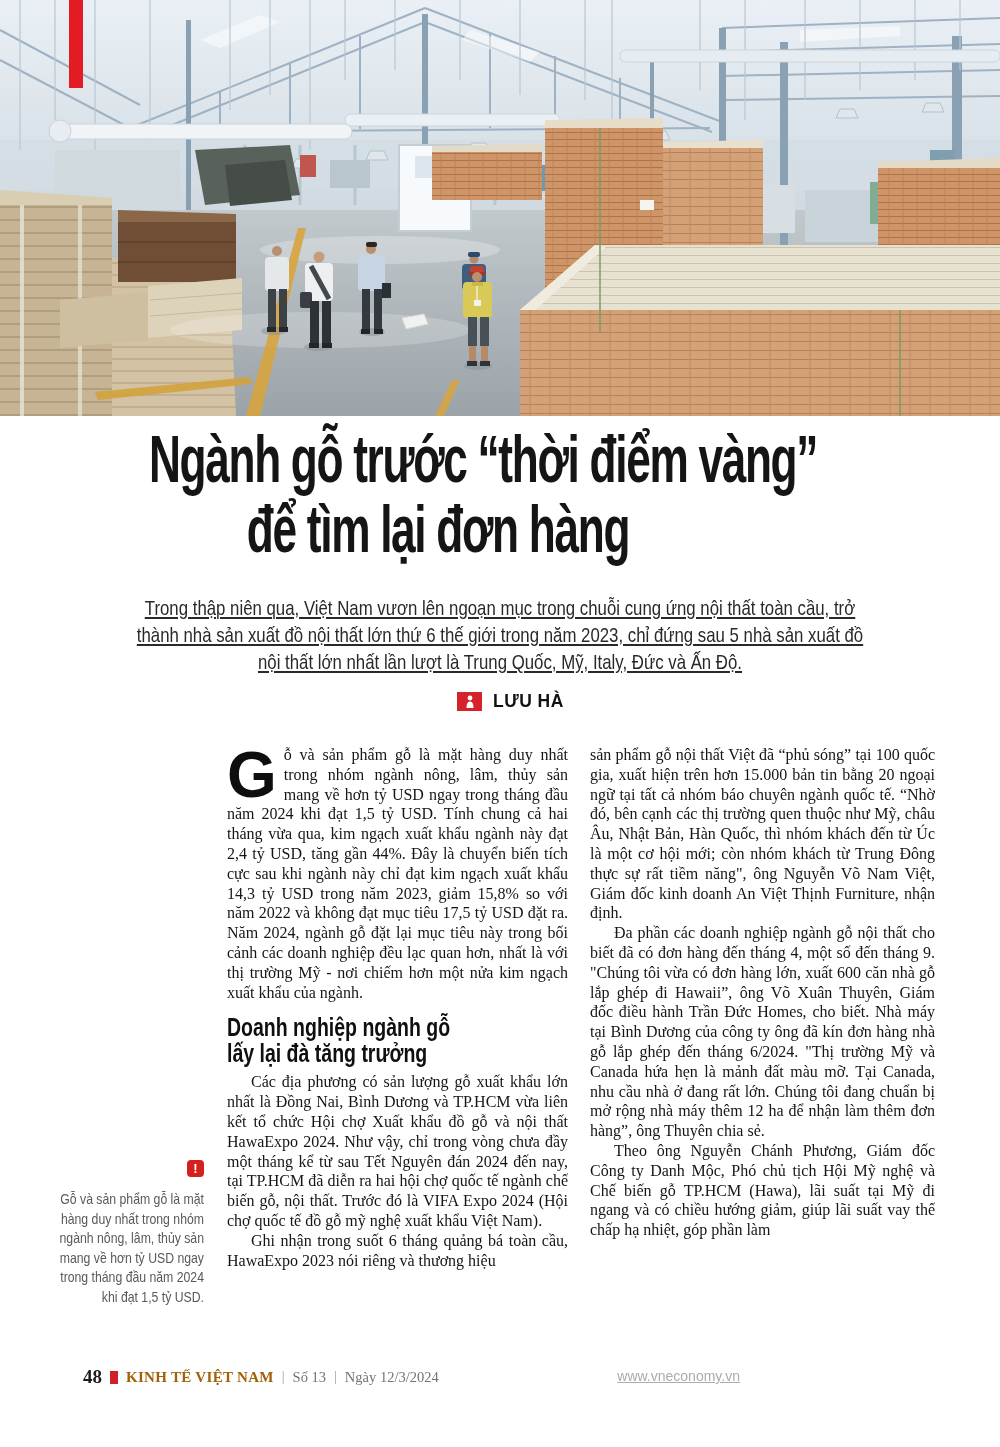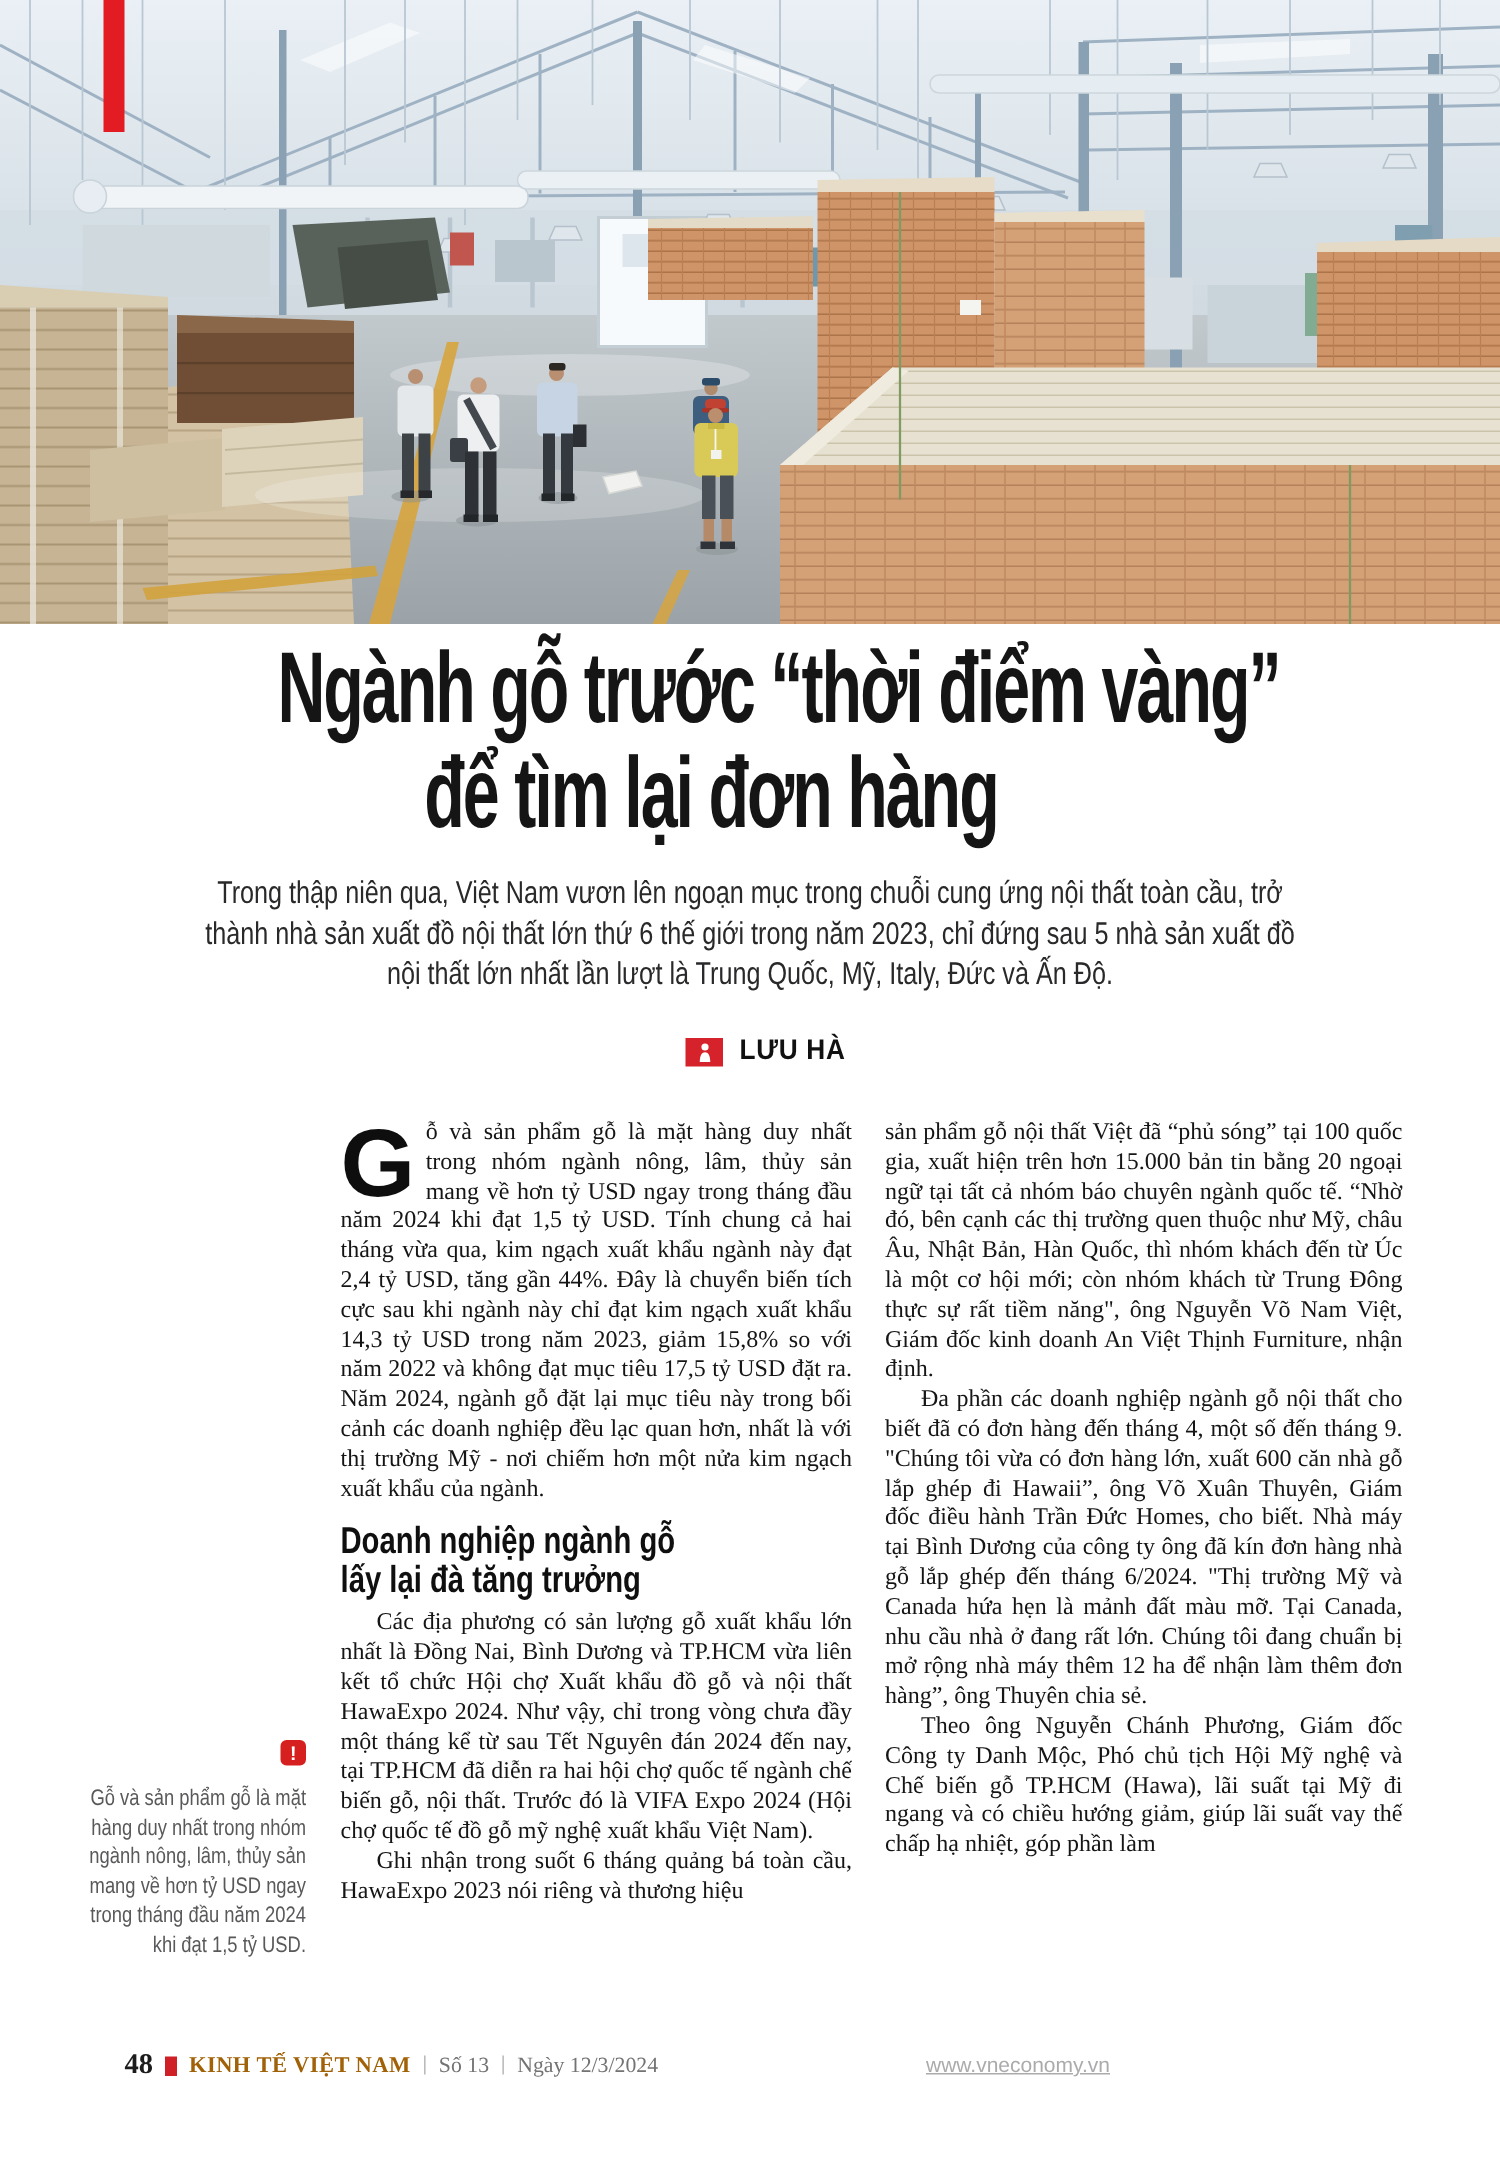--- a/index.html
+++ b/index.html
@@ -4,26 +4,26 @@
 <style>
   html,body { margin:0; padding:0; background:#ffffff; }
   .page { position:relative; width:1000px; height:1447px; background:#ffffff; overflow:hidden;
           font-family:"Liberation Sans", sans-serif; color:#141414; }
 
   
   .photo { position:absolute; left:0; top:0; width:1000px; height:416px; display:block; }
   .red-bar { position:absolute; left:69px; top:0; width:14px; height:88px; background:#e31b22; }
 
   
-  .headline { position:absolute; left:0; top:424px; width:876px; text-align:center; font-weight:bold; color:#151515;margin-left:36px; }
+  .headline { position:absolute; left:0; top:424px; width:876px; text-align:center; font-weight:bold; color:#151515; }
   .headline .hl { font-size:67px; line-height:70px; letter-spacing:-2px; white-space:nowrap;
                   transform:scaleX(0.66); transform-origin:50% 0; }
 
   
-  .lede { position:absolute; left:0; top:582px; width:1000px; text-align:center; color:#29292b; }
+  .lede { position:absolute; left:0; top:594px; width:1000px; text-align:center; color:#29292b;text-decoration:underline; }
   .lede .ll { font-size:21px; line-height:27px; white-space:nowrap; transform:scaleX(0.80); transform-origin:50% 50%; }
 
   
   .byline { position:absolute; left:12px; top:690px; width:1000px; display:flex; justify-content:center; align-items:center; gap:8px; }
   .byline-icon { width:25px; height:19px; background:#d6232b; display:flex; align-items:center; justify-content:center; }
   .byline-name { font-weight:bold; font-size:19px; letter-spacing:0.5px; transform:scaleX(0.92); color:#111; }
 
   
   .col { position:absolute; top:745px; height:600px; overflow:hidden;
          font-family:"Liberation Serif", serif; font-size:16px; line-height:19.8px;

